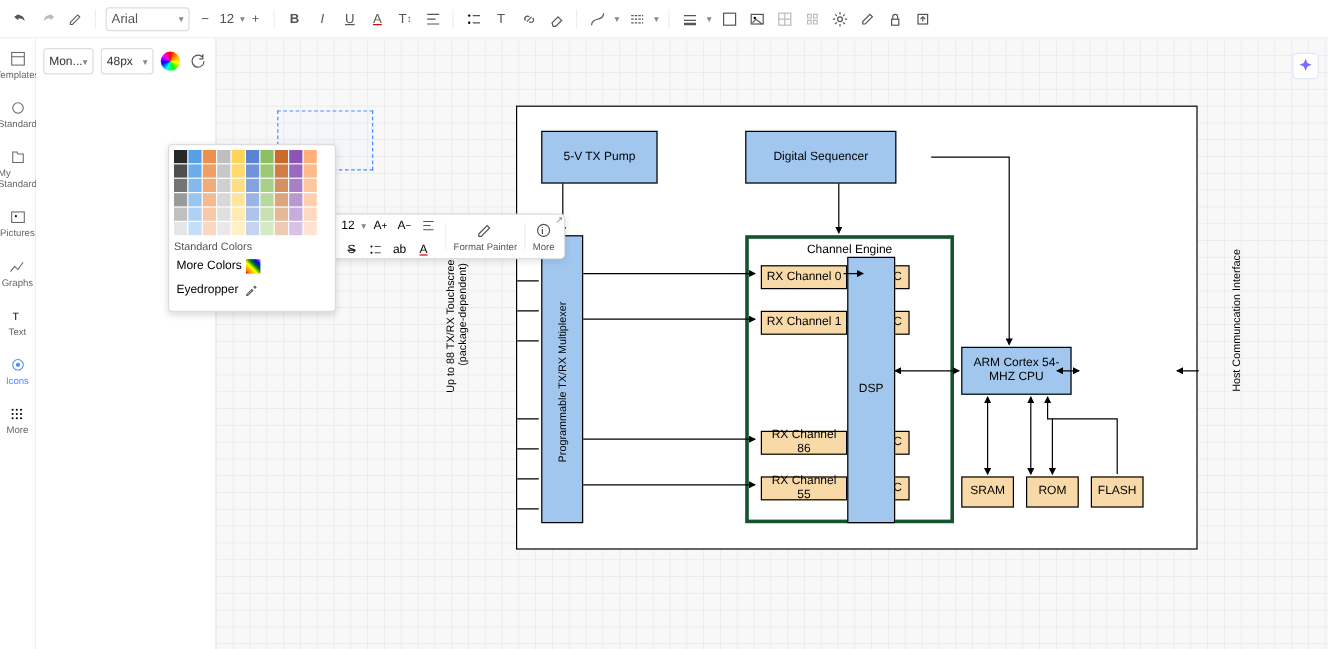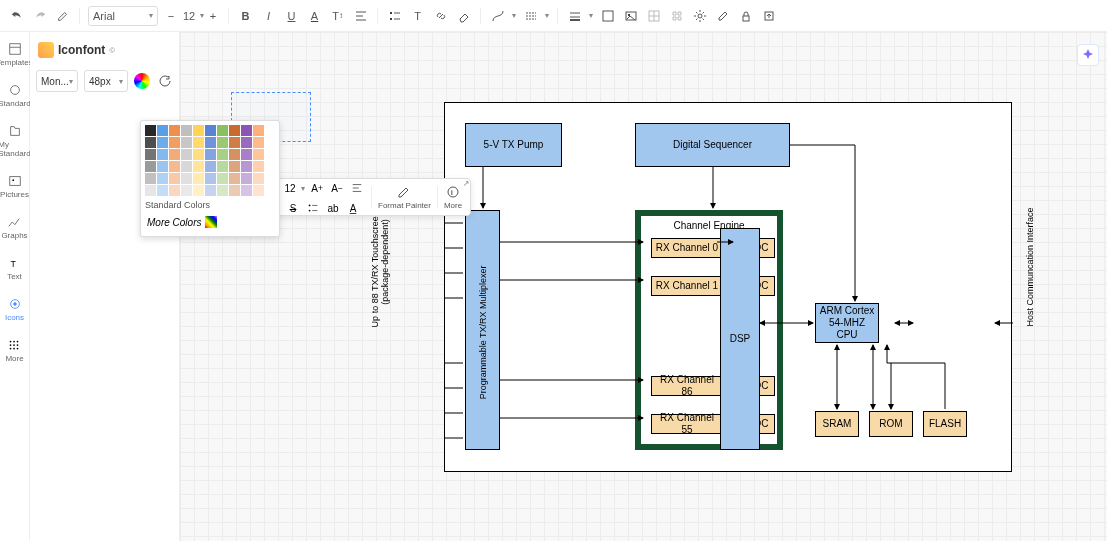--- a/index.html
+++ b/index.html
@@ -29,47 +29,47 @@
 .sidepanel .search input { border: none; outline: none; flex: 1; font-size: 10px; }
 .sidepanel .row { display: flex; gap: 6px; align-items: center; height: 22px; }
 .sidepanel .sel { flex: 1; border: 1px solid #ddd; border-radius: 3px; height: 22px; display: flex; align-items: center; justify-content: space-between; padding: 0 4px; font-size: 10px; cursor: pointer; }
 .sidepanel .colorwheel { width: 16px; height: 16px; border-radius: 50%; background: conic-gradient(red,orange,yellow,lime,cyan,blue,magenta,red); cursor: pointer; }
 
 
 .canvas-wrap { position: absolute; left: 180px; top: 32px; right: 0; bottom: 0; background: #f8f8f8; overflow: hidden; }
 .grid { width: 100%; height: 100%; background-image: linear-gradient(#ececec 1px, transparent 1px), linear-gradient(90deg, #ececec 1px, transparent 1px); background-size: 14px 14px; position: relative; }
 
 
-.diagram { position: absolute; left: 264px; top: 56px; width: 568px; height: 370px; border: 1px solid #000; background: #fff; margin-top: 14px; }
+.diagram { position: absolute; left: 250px; top: 56px; width: 568px; height: 370px; border: 1px solid #000; background: #fff; }
 .box { position: absolute; border: 1px solid #000; display: flex; align-items: center; justify-content: center; text-align: center; font-size: 10px; line-height: 1.2; padding: 2px; }
 .blue { background: #a2c7ef; }
 .orange { background: #f8d9a8; }
 
 
 .vtext { position: absolute; transform: rotate(-90deg); transform-origin: center; font-size: 9px; white-space: nowrap; }
 
 
-.ceng { position: absolute; left: 190px; top: 107px; width: 148px; height: 240px; border: 6px solid #14532d; }
+.ceng { position: absolute; left: 190px; top: 107px; width: 174px; height: 240px; border: 3px solid #14532d; }
 .ceng-title { text-align: center; font-size: 10px; padding: 4px 0; }
 
 
 svg.wires { position: absolute; left: 0; top: 0; pointer-events: none; }
 .wires line, .wires polyline { stroke: #000; stroke-width: 1; fill: none; }
 .ah { fill: #000; } 
 
 
 .selrect { position: absolute; border: 1px dashed #4a8cff; background: rgba(74,140,255,0.02); }
 
 
 .colorpop { position: absolute; left: 140px; top: 120px; width: 140px; background: #fff; border: 1px solid #ddd; border-radius: 3px; box-shadow: 0 2px 6px rgba(0,0,0,0.15); font-size: 10px; z-index: 20; padding: 4px; }
 .colorpop .palette { display: grid; grid-template-columns: repeat(10, 11px); gap: 1px; margin-bottom: 4px; }
 .colorpop .palette .sw { width: 11px; height: 11px; cursor: pointer; }
 .colorpop .label { font-size: 9px; color: #555; margin: 4px 0 2px; }
 .colorpop .row2 { display: grid; grid-template-columns: repeat(10, 11px); gap: 1px; }
-.colorpop .opt { display: flex; align-items: flex-end; gap: 4px; padding: 4px 2px; cursor: pointer; font-style: italic; }
+.colorpop .opt { display: flex; align-items: flex-start; gap: 4px; padding: 4px 2px; cursor: pointer; }
 .colorpop .moreico { width: 12px; height: 12px; background: linear-gradient(45deg,red,orange,yellow,green,blue,violet); }
 
 
 .floatbar { position: absolute; left: 216px; top: 178px; height: 38px; background: #fff; border: 1px solid #ddd; border-radius: 4px; box-shadow: 0 2px 6px rgba(0,0,0,0.1); display: flex; align-items: center; gap: 6px; padding: 0 8px; font-size: 10px; z-index: 19; }
 .floatbar .fgrp { display: flex; align-items: center; gap: 4px; }
 .floatbar .ficon { width: 16px; height: 16px; display: inline-flex; align-items: center; justify-content: center; cursor: pointer; }
 .floatbar .fsep { width: 1px; height: 22px; background: #eee; }
 .floatbar .flabel { display: flex; flex-direction: column; align-items: center; gap: 1px; font-size: 8px; color: #555; cursor: pointer; }
 .floatbar .dismiss { position: absolute; right: -2px; top: -2px; font-size: 8px; width: 12px; height: 12px; border-radius: 50%; display: flex; align-items: center; justify-content: center; cursor: pointer; color: #888; }
 
@@ -267,25 +267,20 @@
         <circle cx="12" cy="8" r="1"></circle>
         <circle cx="4" cy="12" r="1"></circle>
         <circle cx="8" cy="12" r="1"></circle>
         <circle cx="12" cy="12" r="1"></circle>
       </svg>
       <span>More</span>
     </div>
 </div>
 
 <div class="sidepanel">
-  <div class="brand">
-      <span class="logo"></span>
-      <span>Iconfont</span>
-      <sup style="font-size:8px;color:#aaa">©</sup>
-    </div>
   <div class="row">
     <div class="sel">
         <span>Mon...</span>
         <span class="caret">▾</span>
       </div>
     <div class="sel" style="flex:0 0 44px">
         <span>48px</span>
         <span class="caret">▾</span>
       </div>
     <span class="colorwheel"></span>
@@ -299,21 +294,21 @@
 
 <div class="canvas-wrap">
   <div class="grid">
     <div class="selrect" style="left:51px;top:60px;width:80px;height:50px"></div>
 
     <div class="diagram">
 
       <div class="box blue" style="left:20px;top:20px;width:97px;height:44px">
           <span>5-V TX Pump</span>
         </div>
-      <div class="box blue" style="left:190px;top:20px;width:155px;height:44px">
+      <div class="box blue" style="left:190px;top:20px;width:126px;height:44px">
           <span>Digital Sequencer</span>
         </div>
 
       <div class="box blue" style="left:20px;top:107px;width:35px;height:240px">
         <span class="vtext" style="width:200px;left:-83px;top:116px">Programmable TX/RX Multiplexer</span>
       </div>
 
       <div class="ceng">
         <div class="ceng-title">Channel Engine</div>
         <div class="box orange" style="left:10px;top:22px;width:72px;height:20px">
@@ -339,21 +334,21 @@
           </div>
         <div class="box orange" style="left:100px;top:198px;width:34px;height:20px">
             <span>ADC</span>
           </div>
       </div>
 
       <div class="box blue" style="left:275px;top:125px;width:40px;height:222px">
           <span>DSP</span>
         </div>
 
-      <div class="box blue" style="left:370px;top:200px;width:64px;height:40px">
+      <div class="box blue" style="left:370px;top:200px;width:92px;height:40px">
           <span>ARM Cortex 54-MHZ CPU</span>
         </div>
 
       <div class="box orange" style="left:370px;top:308px;width:44px;height:26px">
           <span>SRAM</span>
         </div>
       <div class="box orange" style="left:424px;top:308px;width:44px;height:26px">
           <span>ROM</span>
         </div>
       <div class="box orange" style="left:478px;top:308px;width:44px;height:26px">
@@ -498,20 +493,26 @@
       <div class="sw" style="background: rgb(0, 176, 80);"></div>
       <div class="sw" style="background: rgb(0, 176, 240);"></div>
       <div class="sw" style="background: rgb(0, 112, 192);"></div>
       <div class="sw" style="background: rgb(0, 32, 96);"></div>
       <div class="sw" style="background: rgb(112, 48, 160);"></div>
     </div>
   <div class="opt">
       <span>More Colors</span>
       <span class="moreico"></span>
     </div>
+  <div class="opt">
+      <span>Eyedropper</span>
+      <span><svg width="12" height="12" viewBox="0 0 14 14">
+          <path d="M3 11l5-5 1 1-5 5H3v-1zM10 4l1-1 1 1-1 1z" stroke="#555" fill="none"></path>
+        </svg></span>
+    </div>
 </div>
 
 <div class="floatbar">
   <div class="fgrp" style="flex-direction:column;align-items:flex-start;gap:2px">
     <div style="display:flex;gap:4px;align-items:center">
       <div class="font-sel" style="width:54px">
           <span>Arial</span>
           <span class="caret">▾</span>
         </div>
       <span style="width:14px;text-align:center">12</span>

